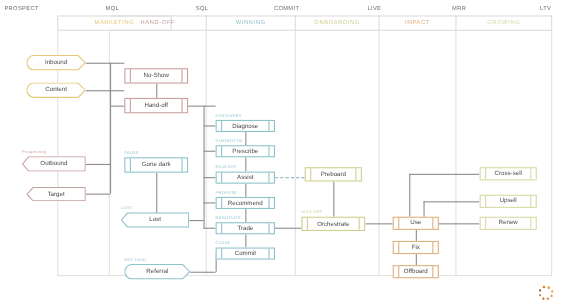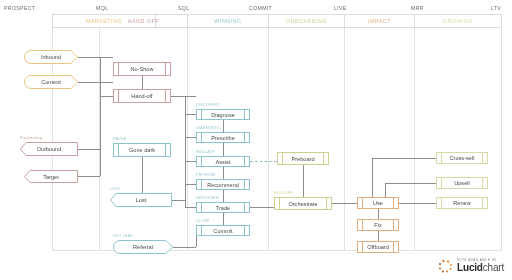--- a/index.html
+++ b/index.html
@@ -399,19 +399,15 @@
         <circle cx="22" cy="7" r="2.6" fill="#f2a33c"></circle>
         <circle cx="28" cy="14" r="2.1" fill="#f2a33c"></circle>
         <circle cx="27" cy="22" r="1.9" fill="#e8862a"></circle>
         <circle cx="20" cy="27" r="2.2" fill="#e8862a"></circle>
         <circle cx="12" cy="27" r="2.0" fill="#c2621d"></circle>
         <circle cx="6" cy="21" r="1.8" fill="#c2621d"></circle>
         <circle cx="6" cy="12" r="2.0" fill="#a64f18"></circle>
         <circle cx="13" cy="6" r="2.3" fill="#d97b24"></circle>
       </svg>
     </div>
-    <div id="lucid-text-wrap">
-      <span class="badge-kicker">NOW AVAILABLE IN</span>
-      <span class="badge-name"><b>Lucid</b><span>chart</span></span>
-    </div>
   </div>
 
 </div>
 
 </body></html>

